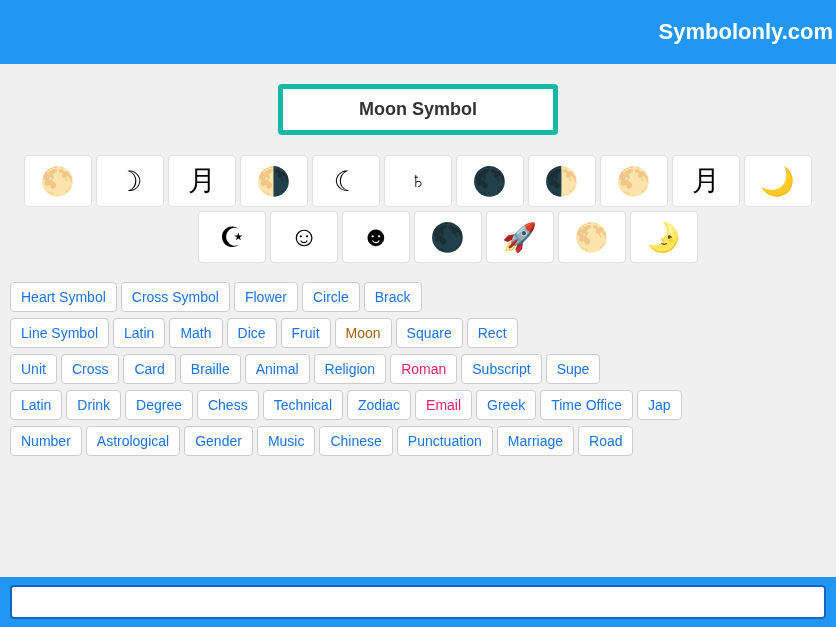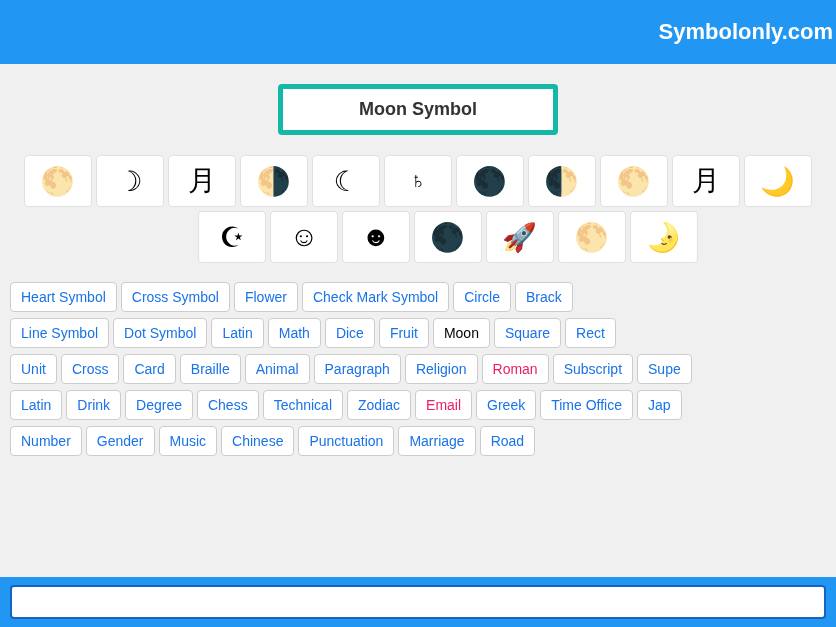--- a/index.html
+++ b/index.html
@@ -147,44 +147,41 @@
     <div class="symbol-cell">🌛</div>
   </div>
 </div>
 
 <div id="categories">
 
   <div class="category-row">
     <div class="category-tag">Heart Symbol</div>
     <div class="category-tag">Cross Symbol</div>
     <div class="category-tag">Flower</div>
-    <div class="category-tag">Check Mark Symbol</div>
     <div class="category-tag">Circle</div>
     <div class="category-tag">Brack</div>
   </div>
 
   <div class="category-row">
     <div class="category-tag">Line Symbol</div>
-    <div class="category-tag">Dot Symbol</div>
     <div class="category-tag">Latin</div>
     <div class="category-tag">Math</div>
     <div class="category-tag">Dice</div>
     <div class="category-tag">Fruit</div>
-    <div class="category-tag" style="color:#000000;">Moon</div>
+    <div class="category-tag" style="color:#a16207;">Moon</div>
     <div class="category-tag">Square</div>
     <div class="category-tag">Rect</div>
   </div>
 
   <div class="category-row">
     <div class="category-tag">Unit</div>
     <div class="category-tag">Cross</div>
     <div class="category-tag">Card</div>
     <div class="category-tag">Braille</div>
     <div class="category-tag">Animal</div>
-    <div class="category-tag">Paragraph</div>
     <div class="category-tag">Religion</div>
     <div class="category-tag" style="color:#e91e63;">Roman</div>
     <div class="category-tag">Subscript</div>
     <div class="category-tag">Supe</div>
   </div>
 
   <div class="category-row">
     <div class="category-tag">Latin</div>
     <div class="category-tag">Drink</div>
     <div class="category-tag">Degree</div>
@@ -192,20 +189,21 @@
     <div class="category-tag">Technical</div>
     <div class="category-tag">Zodiac</div>
     <div class="category-tag" style="color:#e91e63;">Email</div>
     <div class="category-tag">Greek</div>
     <div class="category-tag">Time Office</div>
     <div class="category-tag">Jap</div>
   </div>
 
   <div class="category-row">
     <div class="category-tag">Number</div>
+    <div class="category-tag">Astrological</div>
     <div class="category-tag">Gender</div>
     <div class="category-tag">Music</div>
     <div class="category-tag">Chinese</div>
     <div class="category-tag">Punctuation</div>
     <div class="category-tag">Marriage</div>
     <div class="category-tag">Road</div>
   </div>
 </div>
 
 <div id="bottom-bar">

